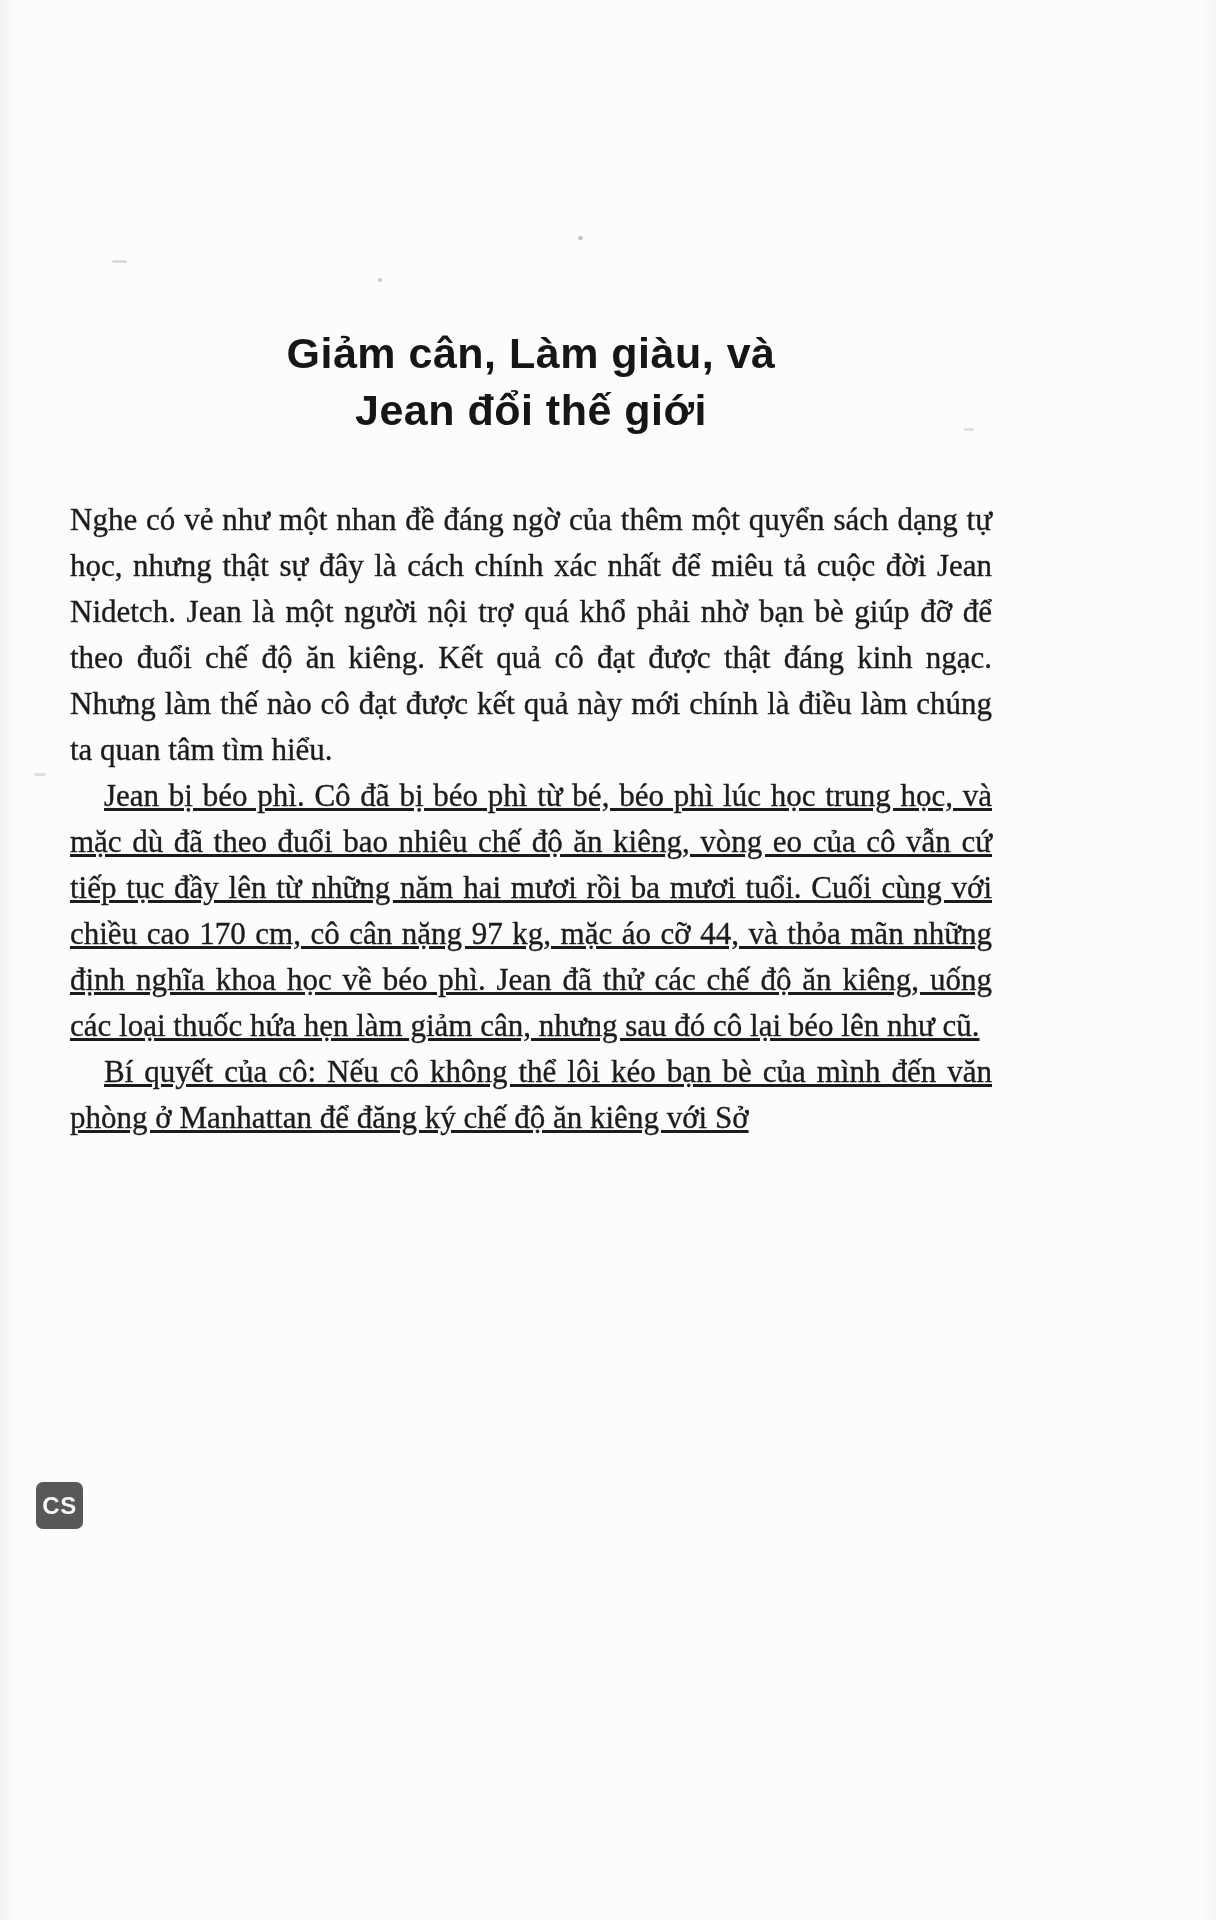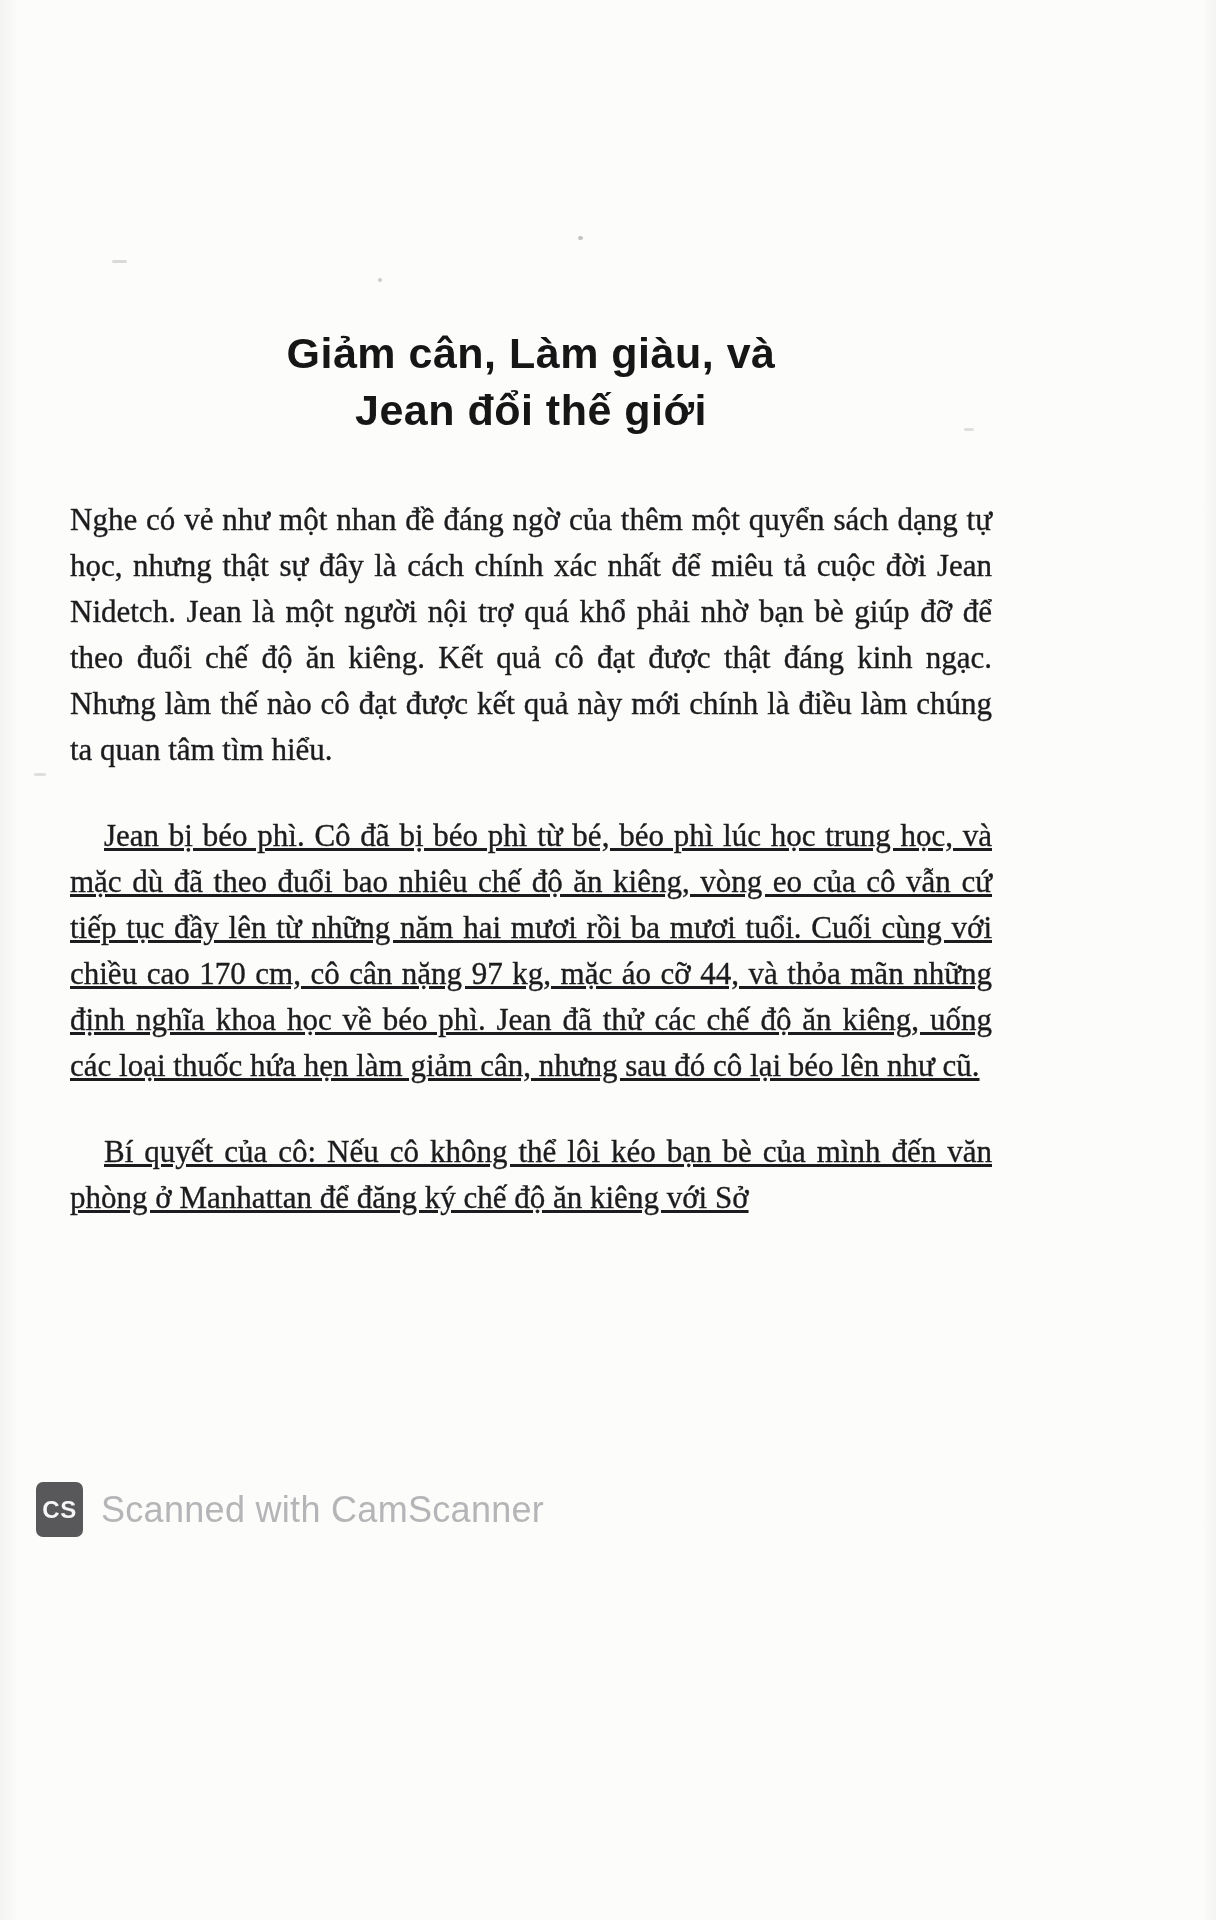--- a/index.html
+++ b/index.html
@@ -49,34 +49,33 @@
   }
   .title .title-line { display: block; }
   .body-text p {
     font-size: 31px;
     line-height: 46px;
     text-align: justify;
     text-justify: inter-word;
     font-weight: 500;
     -webkit-text-stroke: 0.35px currentColor;
     color: var(--text);
-    margin-top: 40px;
   }
   .body-text p.indent { text-indent: 34px; text-decoration: underline; }
   .watermark {
     position: absolute;
     top: 1482px;
     left: 36px;
     display: flex;
     align-items: center;
     gap: 18px;
   }
   .cs-logo {
     width: 47px;
-    height: 55px;
+    height: 47px;
     background: var(--watermark_logo_bg);
     color: var(--watermark_logo_text);
     border-radius: 7px;
     display: flex;
     align-items: center;
     justify-content: center;
     font-family: "Liberation Sans", sans-serif;
     font-weight: 700;
     font-size: 24px;
     letter-spacing: 0.5px;
@@ -119,16 +118,15 @@
 
     <div class="body-text">
       <p>Nghe có vẻ như một nhan đề đáng ngờ của thêm một quyển sách dạng tự học, nhưng thật sự đây là cách chính xác nhất để miêu tả cuộc đời Jean Nidetch. Jean là một người nội trợ quá khổ phải nhờ bạn bè giúp đỡ để theo đuổi chế độ ăn kiêng. Kết quả cô đạt được thật đáng kinh ngạc. Nhưng làm thế nào cô đạt được kết quả này mới chính là điều làm chúng ta quan tâm tìm hiểu.</p>
       <p class="indent">Jean bị béo phì. Cô đã bị béo phì từ bé, béo phì lúc học trung học, và mặc dù đã theo đuổi bao nhiêu chế độ ăn kiêng, vòng eo của cô vẫn cứ tiếp tục đầy lên từ những năm hai mươi rồi ba mươi tuổi. Cuối cùng với chiều cao 170 cm, cô cân nặng 97 kg, mặc áo cỡ 44, và thỏa mãn những định nghĩa khoa học về béo phì. Jean đã thử các chế độ ăn kiêng, uống các loại thuốc hứa hẹn làm giảm cân, nhưng sau đó cô lại béo lên như cũ.</p>
       <p class="indent">Bí quyết của cô: Nếu cô không thể lôi kéo bạn bè của mình đến văn phòng ở Manhattan để đăng ký chế độ ăn kiêng với Sở</p>
     </div>
   </div>
 
   <div class="watermark">
     <span class="cs-logo">CS</span>
-    <span class="watermark-label">Scanned with CamScanner</span>
   </div>
 
 </div>
 
 </body></html>

